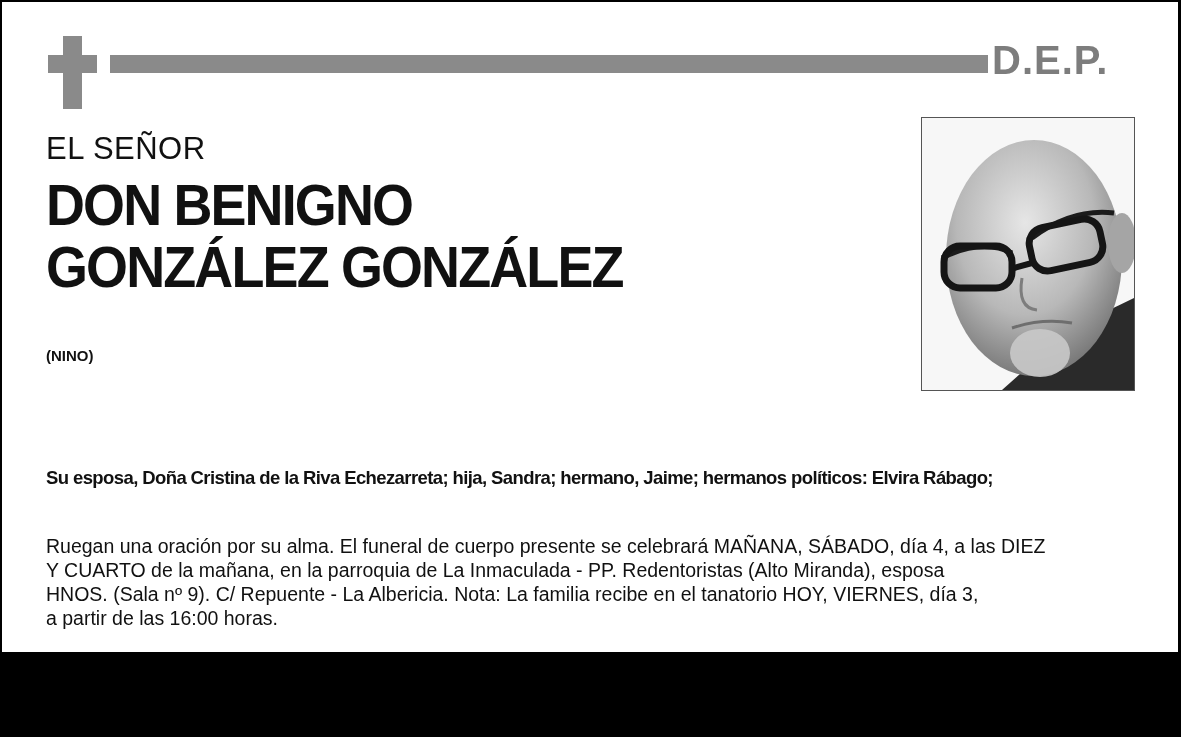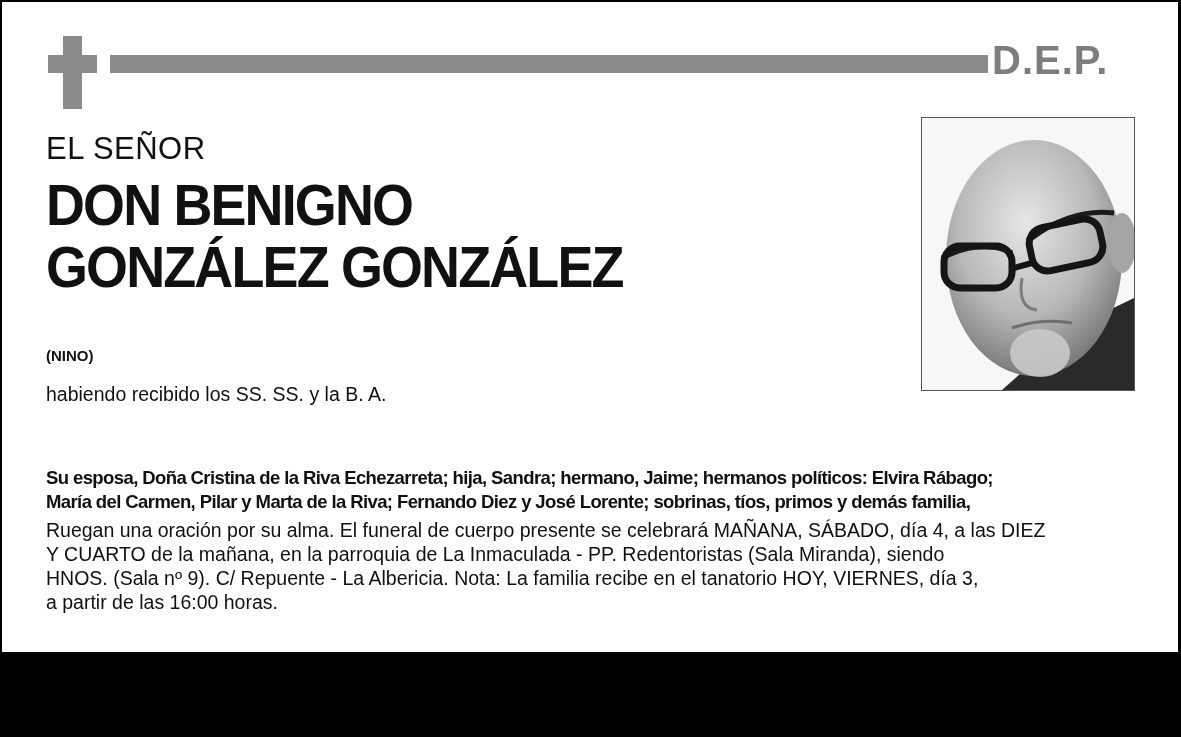--- a/index.html
+++ b/index.html
@@ -16,21 +16,21 @@
   .title-pre { position: absolute; left: 44px; top: 120px; font-size: 31px; line-height: 38px; letter-spacing: 0.5px; margin-top: 8px; }
   .name { position: absolute; left: 44px; top: 172px; font-size: 58px; font-weight: bold; line-height: 62px; letter-spacing: -2px; transform: scaleX(0.93); transform-origin: left top; }
   .nickname { position: absolute; left: 44px; top: 339px; font-size: 15px; font-weight: bold; line-height: 30px; }
   .photo {
     position: absolute; left: 919px; top: 115px; width: 212px; height: 272px;
     border: 1px solid #555; background: #f4f4f4; overflow: hidden;
   }
   .p { position: absolute; left: 44px; font-size: 19.5px; line-height: 24px; white-space: nowrap; }
   .p-death { top: 380px; }
   .p-family { top: 464px; font-weight: bold; font-size: 18.5px; letter-spacing: -0.6px; }
-  .p-funeral { top: 516px; }
+  .p-funeral { top: 532px; }
   .p-sign { top: 650px; }
 </style>
 </head>
 <body>
 
 <div class="card">
   <div class="cross-v"></div>
   <div class="cross-h"></div>
   <div class="rule"></div>
   <div class="dep">D.E.P.</div>
@@ -59,28 +59,26 @@
       <rect x="22" y="128" width="68" height="42" rx="16" fill="none" stroke="#151515" stroke-width="7"></rect>
       <rect x="108" y="105" width="72" height="44" rx="16" transform="rotate(-12 144 127)" fill="none" stroke="#151515" stroke-width="7"></rect>
       <path d="M92 150 L110 145" stroke="#151515" stroke-width="6"></path>
       <path d="M100 160 Q95 190 115 192" stroke="#7d7d7d" stroke-width="3" fill="none"></path>
       <path d="M90 210 Q120 200 150 205" stroke="#6e6e6e" stroke-width="3" fill="none"></path>
       <ellipse cx="118" cy="235" rx="30" ry="24" fill="#c9c9c9" opacity="0.9"></ellipse>
     </svg>
   </div>
 
   <div class="p p-death">
-    <div>habiendo recibido los SS. SS. y la B. A.</div>
   </div>
 
   <div class="p p-family">
     <div>Su esposa, Doña Cristina de la Riva Echezarreta; hija, Sandra; hermano, Jaime; hermanos políticos: Elvira Rábago;</div>
-    <div>María del Carmen, Pilar y Marta de la Riva; Fernando Diez y José Lorente; sobrinas, tíos, primos y demás familia,</div>
   </div>
 
   <div class="p p-funeral">
     <div>Ruegan una oración por su alma. El funeral de cuerpo presente se celebrará MAÑANA, SÁBADO, día 4, a las DIEZ</div>
-    <div>Y CUARTO de la mañana, en la parroquia de La Inmaculada - PP. Redentoristas (Sala Miranda), siendo</div>
+    <div>Y CUARTO de la mañana, en la parroquia de La Inmaculada - PP. Redentoristas (Alto Miranda), esposa</div>
     <div>HNOS. (Sala nº 9). C/ Repuente - La Albericia. Nota: La familia recibe en el tanatorio HOY, VIERNES, día 3,</div>
     <div>a partir de las 16:00 horas.</div>
   </div>
 
 </div>
 
 </body></html>

